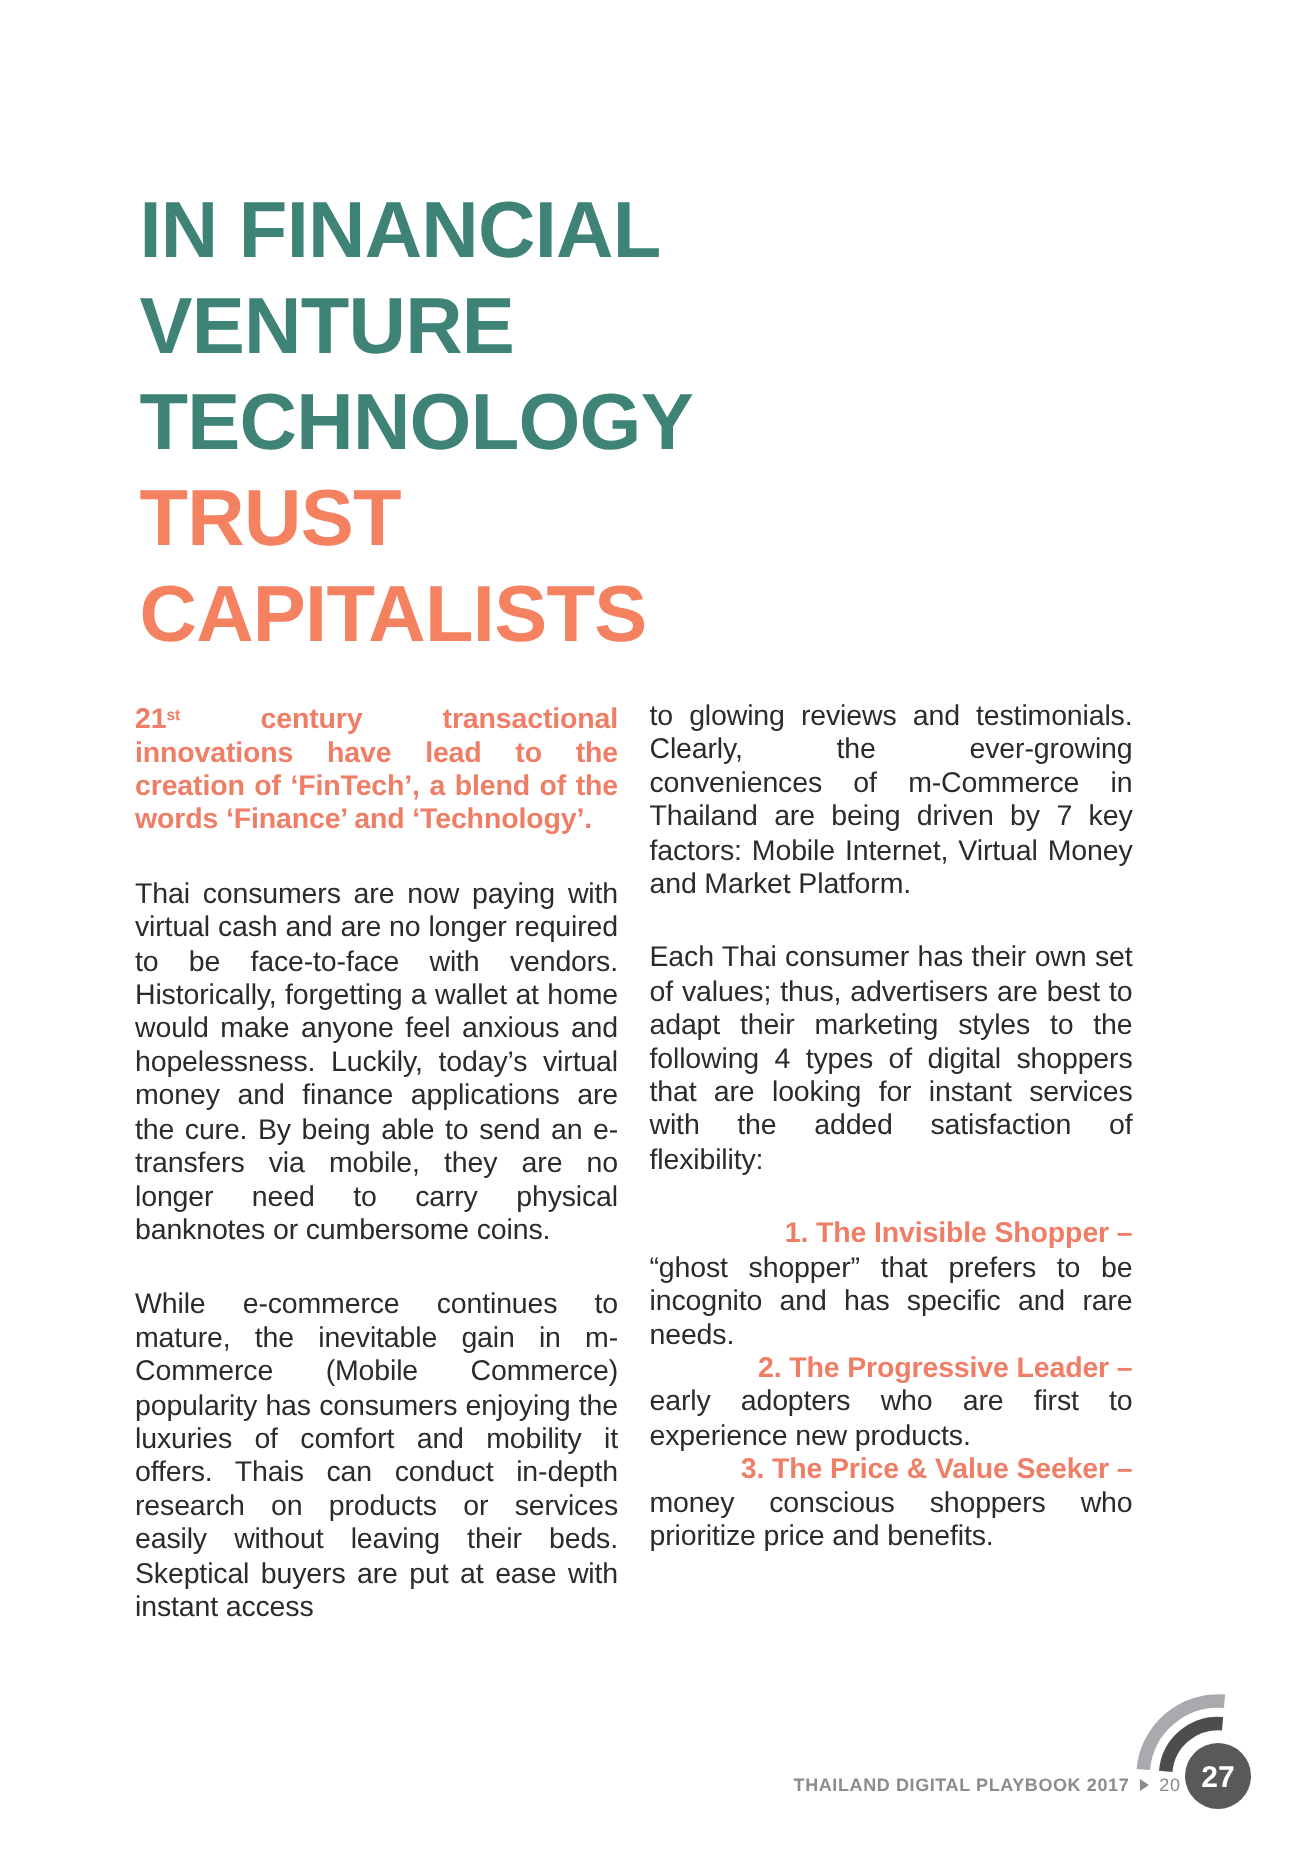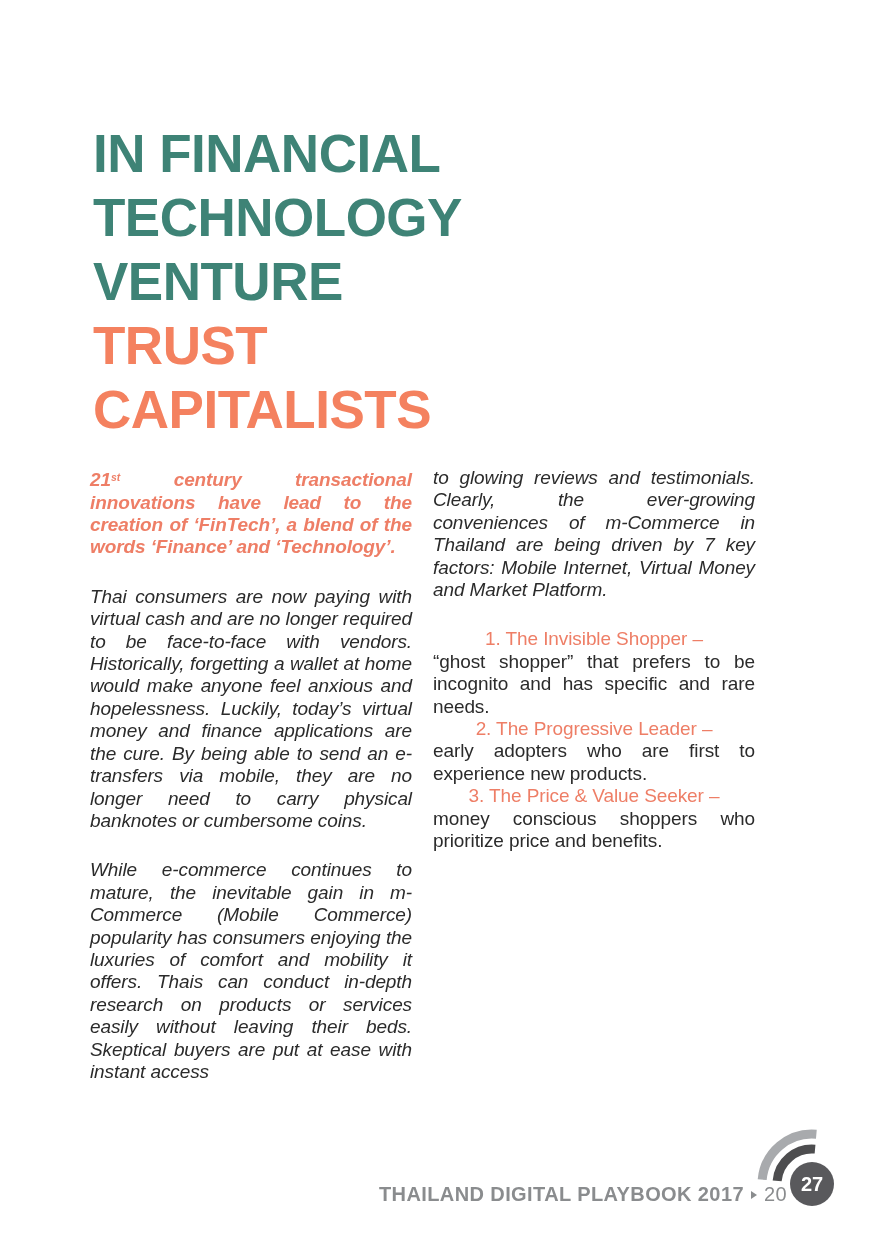--- a/index.html
+++ b/index.html
@@ -32,46 +32,46 @@
     top: 467px;
     width: 322px;
     font-size: 19px;
     line-height: 22.4px;
     letter-spacing: -0.1px;
     color: var(--body-text, #2B2B2B);
     text-align: justify;
   }
   .col-left  { left: 90px; }
   .col-right { left: 433px; }
-  .col p { margin: 0 0 27px 0; font-style: italic; }
+  .col p { margin: 0 0 27px 0; }
 
   .intro {
     color: var(--accent-coral, #EE7E66);
     font-weight: 700;
   }
   .intro sup { font-size: 0.55em; vertical-align: 0.5em; letter-spacing: 0; }
 
   .shopper { margin: 0; }
   .shopper-h {
     color: var(--accent-coral, #EE7E66);
-    font-weight: 400;
-    text-align: center;
+    font-weight: 700;
+    text-align: right;
   }
   .shopper-b { text-align: justify; }
 
   
   .footer-line {
     position: absolute;
     top: 1183px;
     right: 88px;
     display: flex;
     align-items: center;
     gap: 7px;
     color: var(--footer-gray, #8A8C8E);
-    font-size: 20px;
+    font-size: 12px;
     font-weight: 700;
     letter-spacing: 0.4px;
     white-space: nowrap;
   }
   .ft-arrow {
     width: 0; height: 0;
     border-top: 4px solid transparent;
     border-bottom: 4px solid transparent;
     border-left: 6px solid var(--footer-gray, #8A8C8E);
   }
@@ -89,34 +89,35 @@
     text-anchor: middle;
   }
 </style>
 </head>
 <body>
 
 <div class="page">
 
   <header class="headline">
     <div class="hl-teal">IN FINANCIAL</div>
+    <div class="hl-teal">VENTURE</div>
     <div class="hl-teal">TECHNOLOGY</div>
-    <div class="hl-teal">VENTURE</div>
     <div class="hl-coral">TRUST</div>
     <div class="hl-coral">CAPITALISTS</div>
   </header>
 
   <section class="col col-left">
     <p class="intro"><span>21</span><sup>st</sup><span> century transactional innovations have lead to the creation of ‘FinTech’, a blend of the words ‘Finance’ and ‘Technology’.</span></p>
     <p class="body-p">Thai consumers are now paying with virtual cash and are no longer required to be face-to-face with vendors. Historically, forgetting a wallet at home would make anyone feel anxious and hopelessness. Luckily, today’s virtual money and finance applications are the cure. By being able to send an e-transfers via mobile, they are no longer need to carry physical banknotes or cumbersome coins.</p>
     <p class="body-p">While e-commerce continues to mature, the inevitable gain in m-Commerce (Mobile Commerce) popularity has consumers enjoying the luxuries of comfort and mobility it offers. Thais can conduct in-depth research on products or services easily without leaving their beds. Skeptical buyers are put at ease with instant access</p>
   </section>
 
   <section class="col col-right">
     <p class="body-p">to glowing reviews and testimonials. Clearly, the ever-growing conveniences of m-Commerce in Thailand are being driven by 7 key factors: Mobile Internet, Virtual Money and Market Platform.</p>
+    <p class="body-p">Each Thai consumer has their own set of values; thus, advertisers are best to adapt their marketing styles to the following 4 types of digital shoppers that are looking for instant services with the added satisfaction of flexibility:</p>
 
     <div class="shopper-list">
       <div class="shopper">
         <div class="shopper-h">1. The Invisible Shopper –</div>
         <div class="shopper-b">“ghost shopper” that prefers to be incognito and has specific and rare needs.</div>
       </div>
       <div class="shopper">
         <div class="shopper-h">2. The Progressive Leader –</div>
         <div class="shopper-b">early adopters who are first to experience new products.</div>
       </div>

